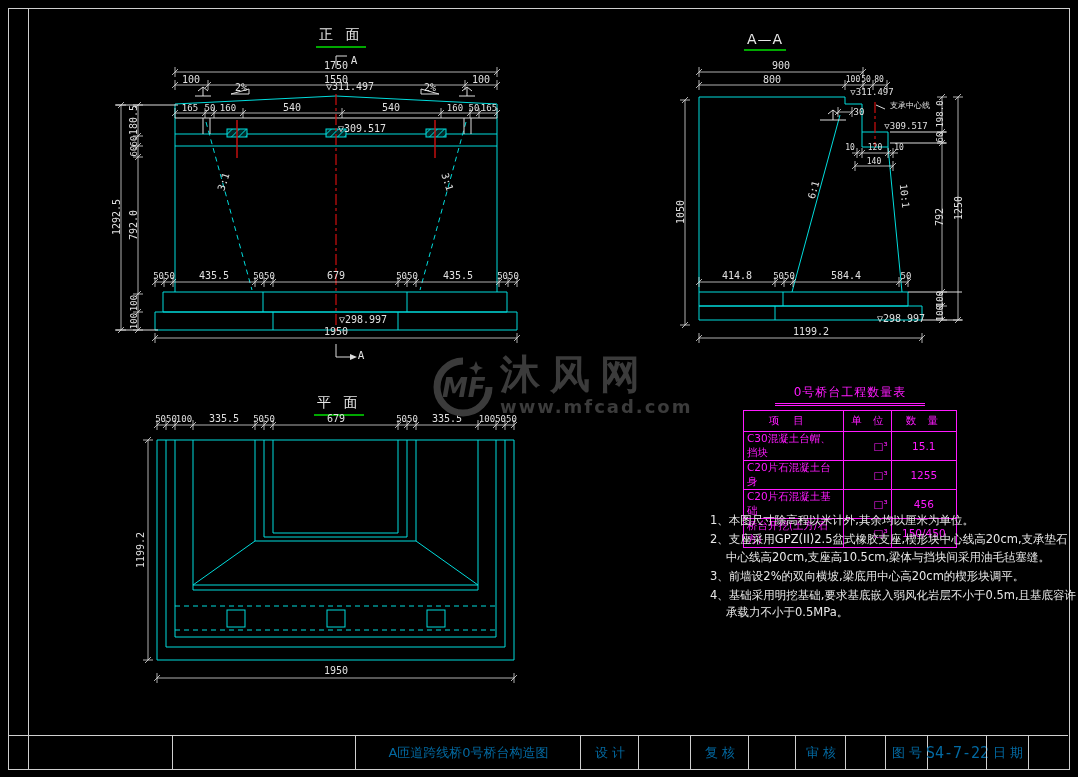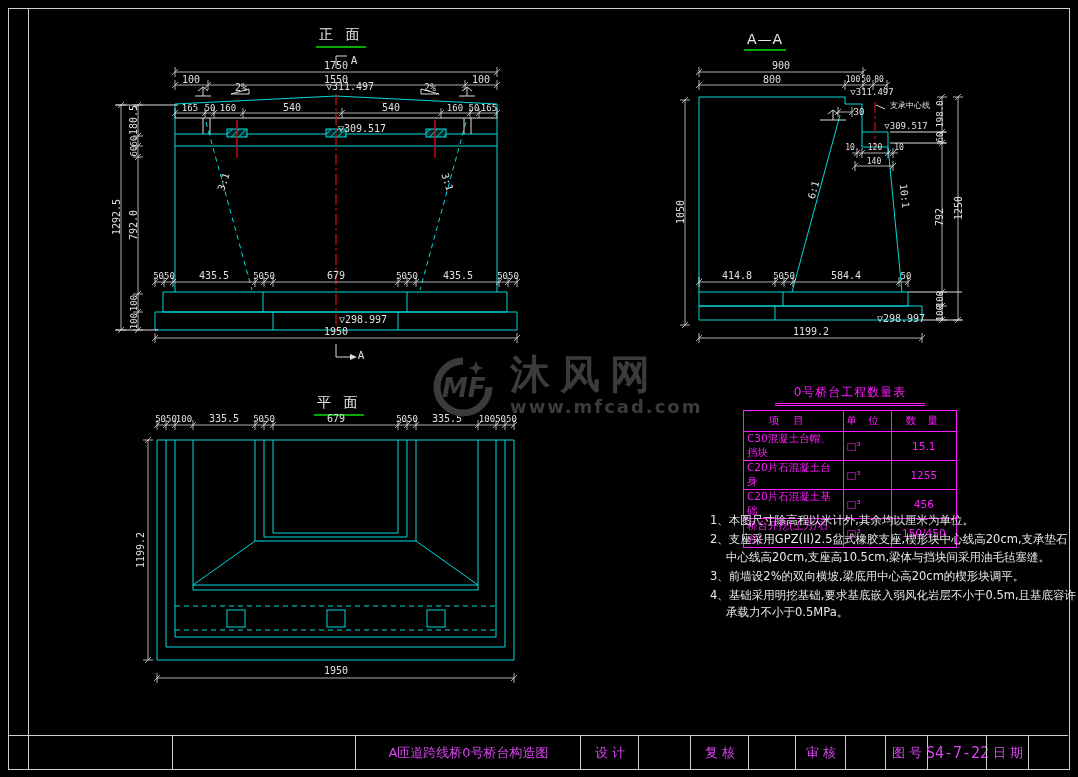--- a/index.html
+++ b/index.html
@@ -20,35 +20,35 @@
   .vtitle{position:absolute;color:#e8e8e8;font-size:14px;letter-spacing:4px;white-space:nowrap;
           border-bottom:2px solid #00a800;padding:0 3px 2px 3px;}
   
   .qtable{position:absolute;left:743px;top:384px;width:214px;color:#ff1aff;}
   .qtitle{text-align:center;font-size:12px;letter-spacing:1px;padding-bottom:2px;
           border-bottom:3px double #ff1aff;width:150px;margin:0 auto 4px auto;}
   table.qt{width:100%;border-collapse:collapse;border:1px solid #00dcdc;padding-left:43px;}
   table.qt td,table.qt th{border:1px solid #ff1aff;font-size:10.5px;font-weight:normal;
           color:#ff1aff;height:20px;padding:0 3px;}
   .col-item{width:100px;text-align:left;}
-  .col-unit{width:44px;text-align:left;}
+  .col-unit{width:44px;text-align:right;}
   .col-qty{width:60px;text-align:center;}
   th.col-item{text-align:center;letter-spacing:14px;}
   th.col-unit,th.col-qty{letter-spacing:4px;}
   
   .notes{position:absolute;left:698px;top:512px;width:380px;color:#e8e8e8;font-size:11.5px;line-height:1.5;}
   .notes .nt{margin-bottom:1px;}
   .notes .ni{text-indent:-16px;padding-left:28px;margin-bottom:2px;}
   
   .wm{position:absolute;left:432px;top:350px;color:#3b3b3b;display:flex;align-items:flex-end;}
   .wm-name{font-size:40px;font-weight:bold;letter-spacing:10px;line-height:1;margin-top:4px;}
   .wm-url{font-size:18px;font-weight:bold;letter-spacing:2px;margin-top:2px;}
   
   .tbar{position:absolute;left:9px;top:735px;width:1059px;height:33px;border-top:1px solid #cfcfcf;}
-  .tcell{position:absolute;top:0;height:33px;border-left:1px solid #cfcfcf;color:#d946ef;
+  .tcell{position:absolute;top:0;height:33px;border-left:1px solid #cfcfcf;color:#0369a1;
          display:flex;align-items:center;justify-content:center;font-size:13px;white-space:nowrap;}
 </style>
 </head>
 <body>
 
 <div class="sheet">
 
   <div class="frame"></div>
   <div class="bindline"></div>
 
@@ -432,21 +432,21 @@
       <span class="lbl" style="left: 141px; top: 550px; transform: translate(-50%, -50%) rotate(-90deg);">1199.2</span>
       <span class="lbl" style="left: 336px; top: 671px; transform: translate(-50%, -50%);">1950</span>
     </div>
 
   <div class="wm">
     <svg width="62" height="60" viewBox="0 0 62 60">
       <path d="M31,4 A26,26 0 1,0 57,30" fill="none" stroke="#3b3b3b" stroke-width="7"></path>
       <path d="M44,4 l2,5 5,2 -5,2 -2,5 -2,-5 -5,-2 5,-2 Z" fill="#3b3b3b"></path>
       <text x="10" y="40" font-size="26" font-style="italic" font-weight="bold" fill="#3b3b3b" font-family="DejaVu Sans, sans-serif">MF</text>
     </svg>
-    <div style="margin-left:16px;">
+    <div style="margin-left:6px;">
       <div class="wm-name">沐风网</div>
       <div class="wm-url">www.mfcad.com</div>
     </div>
   </div>
 
   <div class="qtable">
     <div class="qtitle">0号桥台工程数量表</div>
     <table class="qt">
       <tbody>
           <tr>

